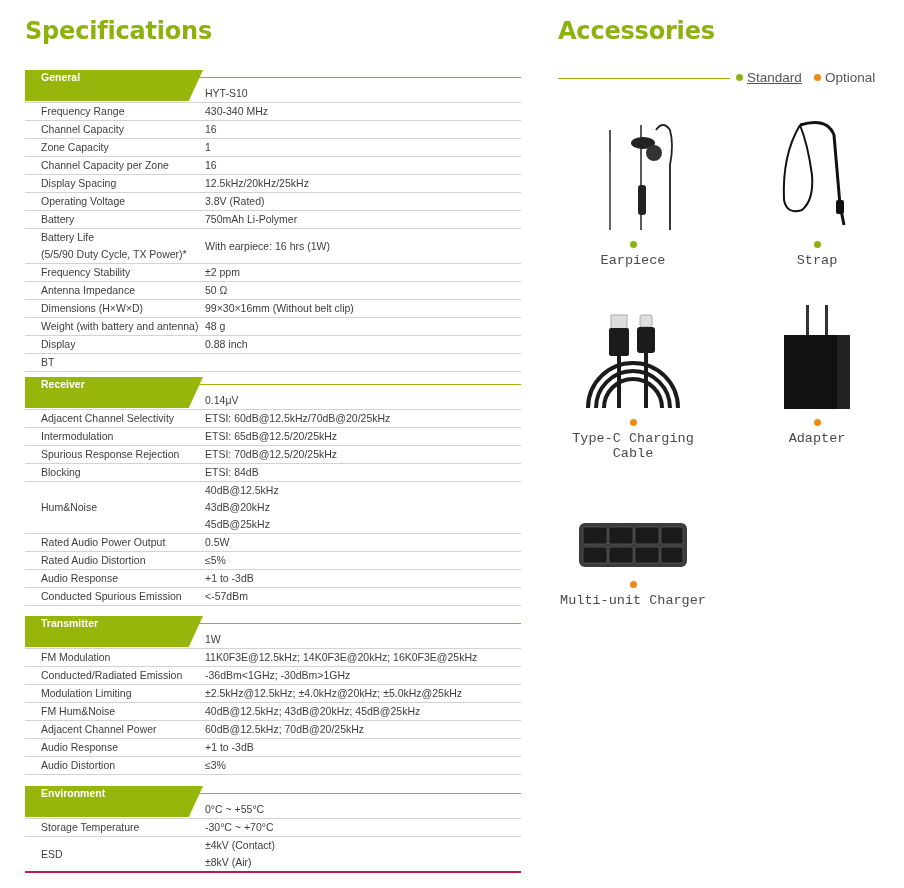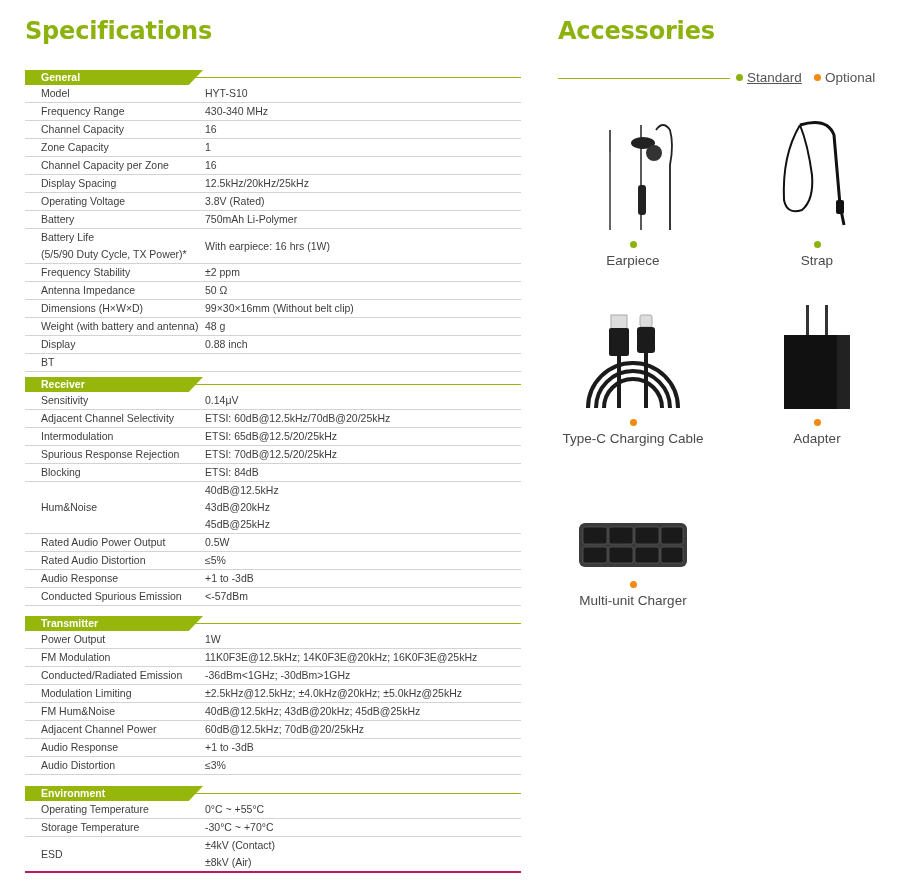--- a/index.html
+++ b/index.html
@@ -11,21 +11,21 @@
     font-size: 24px; letter-spacing: -0.2px;
     font-family: "DejaVu Sans", sans-serif;
   }
   #spec-title { left: 25px; top: 17px; }
   #acc-title { left: 558px; top: 17px; }
 
   
   .spec { position: absolute; left: 25px; width: 496px; }
   .sec-head { position: relative; height: 15px; }
   .sec-head .tab {
-    position: absolute; left: 0; top: 0; height: 15px; width: 178px;
+    position: absolute; left: 0; top: 0; height: 31px; width: 178px;
     background: #97b60b;
     clip-path: polygon(0 0, 100% 0, 92% 100%, 0 100%);
     color: #fff; font-weight: bold; font-size: 10.5px; line-height: 15px;
     padding-left: 16px;
   }
   .sec-head .rule {
     position: absolute; left: 168px; right: 0; top: 7px; height: 1px; background: #97b60b;
   }
   .row {
     display: flex; border-bottom: 1.5px solid #d3d3d3;
@@ -36,21 +36,21 @@
   .row .line { height: 17px; line-height: 17px; white-space: nowrap; }
   .row.last { border-bottom: 2px solid #be185d; }
 
   
   .legend-rule { position: absolute; left: 558px; top: 78px; width: 172px; height: 1px; background: #97b60b; }
   .legend { position: absolute; top: 70px; font-size: 13.5px; color: #555; display: flex; align-items: center; gap: 4px; }
   .dot { display: inline-block; width: 7px; height: 7px; border-radius: 50%; }
   .dot.std { background: #8db20e; }
   .dot.opt { background: #f08a10; }
 
-  .acc { position: absolute; width: 170px; text-align: center; }
+  .acc { position: absolute; width: 170px; text-align: center; font-family: Liberation Mono, monospace; }
   .acc .img { position: relative; height: 120px; display: flex; justify-content: center; align-items: flex-end; }
   .acc .dotwrap { height: 18px; display: flex; justify-content: center; align-items: center; }
   .acc .label { font-size: 13.5px; color: #4a4a4a; }
 </style>
 </head>
 <body>
 
 <div id="spec-title" class="title">Specifications</div>
 <div id="acc-title" class="title">Accessories</div>
 

